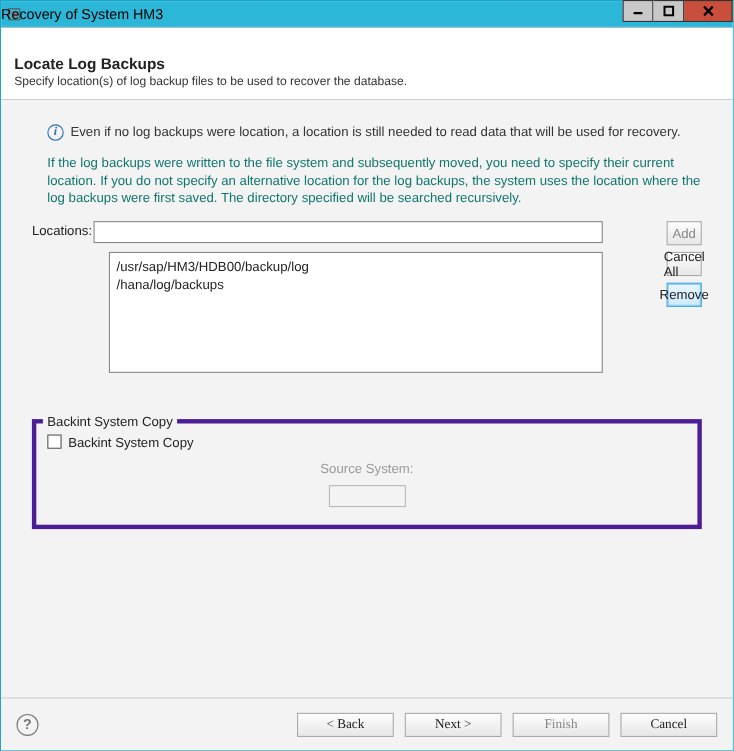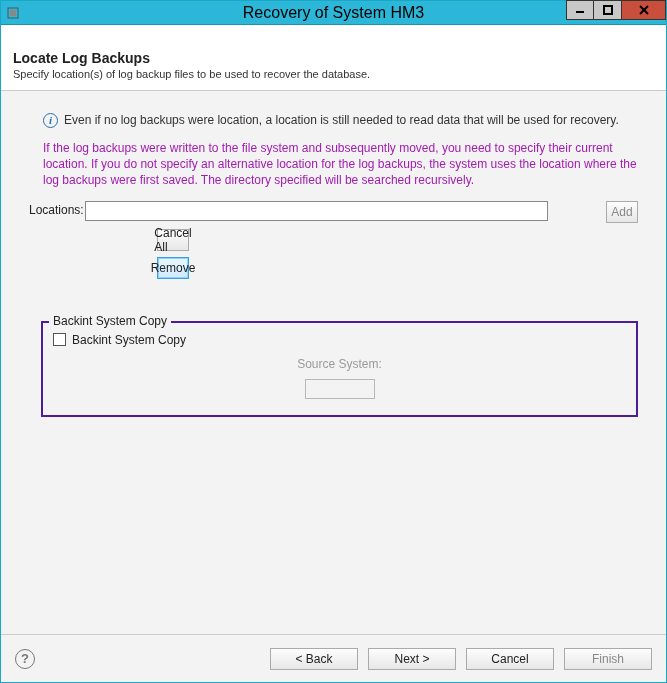--- a/index.html
+++ b/index.html
@@ -1,62 +1,62 @@
 <!DOCTYPE html>
 <html><head>
 <meta charset="utf-8">
 <style>
   * { box-sizing: border-box; }
   html, body { margin:0; padding:0; font-family: "Segoe UI", Tahoma, sans-serif; font-size:12px; color:#222; }
   body { background:#fff; }
   .window { width:667px; height:683px; border:1px solid #1aa6c7; display:flex; flex-direction:column; background:#fff; position:relative; }
   .titlebar { height:24px; background:linear-gradient(#2cb6d8,#2cb6d8); border-bottom:1px solid #1a93b3; display:flex; align-items:center; position:relative; color:#000; }
   .titlebar .app-icon { width:16px; height:16px; margin-left:4px; display:flex; align-items:center; justify-content:center; font-size:10px; color:#444; }
-  .titlebar .title { position:absolute; left:0; right:0; text-align:center; font-size:16px; pointer-events:none; }
+  .titlebar .title { position:absolute; left:0; right:0; font-size:13px; pointer-events:none; }
   .win-controls { position:absolute; right:0; top:0; display:flex; height:22px; }
   .win-btn { width:28px; height:20px; border:1px solid #333; margin-top:-1px; display:flex; align-items:center; justify-content:center; font-size:12px; font-weight:bold; cursor:default; }
   .win-btn.min { background:#c8c8c8; }
   .win-btn.max { background:#c8c8c8; }
   .win-btn.close { background:#c94f3c; width:44px; color:#000; font-size:14px; }
   .win-btn + .win-btn { border-left:none; }
 
   .header { padding:25px 12px 10px 12px; border-bottom:1px solid #ccc; background:#fff; }
   .header h1 { margin:0 0 2px 0; font-size:14px; font-weight:bold; }
   .header .sub { font-size:11px; color:#333; }
 
   .content { flex:1; padding:22px 28px 10px 28px; background:#f3f3f3; display:flex; flex-direction:column; }
 
   .info-line { display:flex; align-items:flex-start; gap:6px; margin-left:14px; margin-bottom:12px; color:#333; }
   .info-icon { flex:0 0 auto; width:15px; height:15px; border:1.5px solid #2a6fb0; border-radius:50%; display:flex; align-items:center; justify-content:center; font-family: Georgia, serif; font-style:italic; font-weight:bold; color:#2a6fb0; font-size:11px; line-height:1; }
-  .para { margin:0 0 12px 14px; color:#a21caf; line-height:1.35; }
+  .para { margin:0 0 12px 14px; color:#0f766e; line-height:1.35; }
 
   .locations-row { display:flex; align-items:flex-start; }
   .loc-label { width:56px; padding-top:2px; }
   .loc-input { flex:1; height:20px; border:1px solid #888; background:#fff; padding:0 3px; font-size:12px; }
   .side-col { width:80px; margin-left:10px; display:flex; flex-direction:column; gap:6px;padding-left:48px; }
   .btn { height:22px; border:1px solid #aaa; background:linear-gradient(#fdfdfd,#e7e7e7); font-size:12px; display:flex; align-items:center; justify-content:center; cursor:default; }
   .btn.disabled { color:#888; }
   .btn.selected { border:1px solid #3aa0e0; background:linear-gradient(#e9f5ff,#cfeaff); box-shadow:0 0 0 1px #8fd0ff inset; }
 
   .loc-list-wrap { display:flex; margin-left:70px; margin-top:6px; }
   .loc-list { width:458px; height:110px; border:1px solid #888; background:#fff; padding:4px 6px; font-size:12px; line-height:1.45; overflow:auto; }
   .loc-list div.sel { background:transparent; }
 
-  .group { margin-top:42px; border:2px solid #4c1d95; padding:10px 10px 16px 10px; position:relative; margin-left:12px; margin-right:0; }
+  .group { margin-top:42px; border:4px solid #4c1d95; padding:10px 10px 16px 10px; position:relative; margin-left:0; margin-right:0; }
   .group .legend { position:absolute; top:-9px; left:6px; background:#f3f3f3; padding:0 4px; font-size:12px; }
   .chk-row { display:flex; align-items:center; gap:6px; margin-bottom:10px; }
   .chk { width:13px; height:13px; border:1px solid #555; background:#fff; }
   .src-row { display:flex; align-items:center; gap:8px;flex-direction:column; }
   .src-row label { color:#9a9a9a; }
   .src-input { width:70px; height:20px; border:1px solid #b8b8b8; background:#f3f3f3; }
 
   .footer { height:48px; border-top:1px solid #ccc; background:#f3f3f3; display:flex; align-items:center; padding:0 14px; gap:10px; }
   .help { width:20px; height:20px; border:1.5px solid #777; border-radius:50%; display:flex; align-items:center; justify-content:center; color:#777; font-weight:bold; font-size:13px; }
   .footer-spacer { flex:1; }
-  .nav-btn { width:88px; }
+  .nav-btn { width:88px;font-family:Liberation Serif, serif; }
 </style>
 </head>
 <body>
 
 <div class="window">
 
   <div class="titlebar">
     <span class="app-icon">
       <svg width="12" height="12" viewBox="0 0 12 12">
           <rect x="1" y="1" width="10" height="10" fill="none" stroke="#555"></rect>
@@ -100,20 +100,24 @@
 
     <div class="locations-row">
       <div class="loc-label">Locations:</div>
       <input class="loc-input" type="text" value="" style="">
       <div class="side-col">
         <div class="btn disabled">Add</div>
       </div>
     </div>
 
     <div class="loc-list-wrap">
+      <div class="loc-list">
+        <div class="sel">/usr/sap/HM3/HDB00/backup/log</div>
+        <div>/hana/log/backups</div>
+      </div>
       <div class="side-col">
         <div class="btn">Cancel All</div>
         <div class="btn selected">Remove</div>
       </div>
     </div>
 
     <div class="group">
       <span class="legend">Backint System Copy</span>
       <div class="chk-row">
         <span class="chk"></span>
@@ -125,17 +129,17 @@
       </div>
     </div>
 
   </div>
 
   <div class="footer">
     <span class="help">?</span>
     <div class="footer-spacer"></div>
     <div class="btn nav-btn">&lt; Back</div>
     <div class="btn nav-btn">Next &gt;</div>
+    <div class="btn nav-btn disabled">Finish</div>
     <div class="btn nav-btn">Cancel</div>
-    <div class="btn nav-btn disabled">Finish</div>
   </div>
 
 </div>
 
 </body></html>

